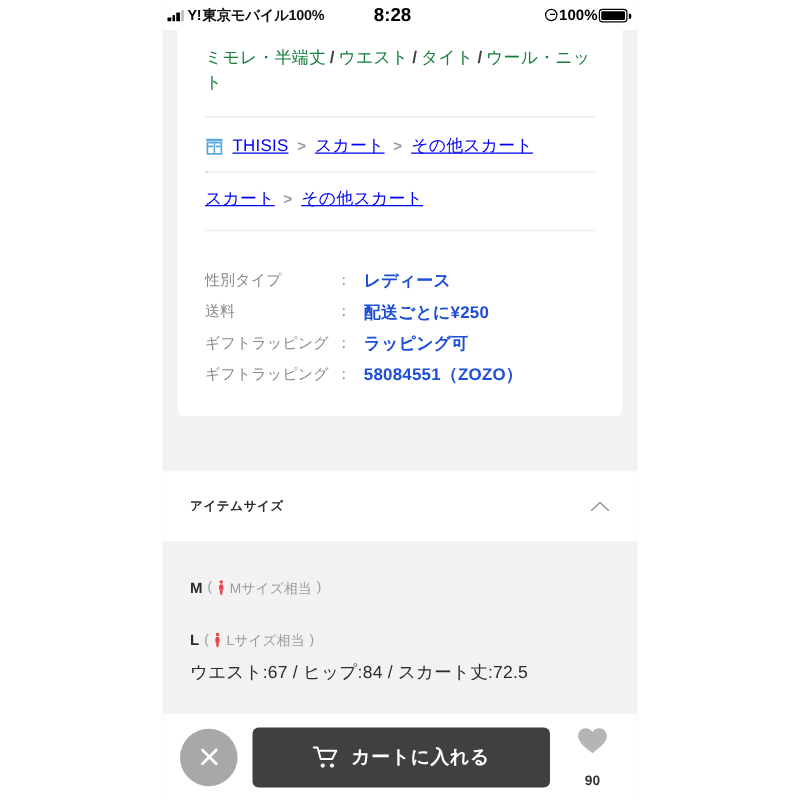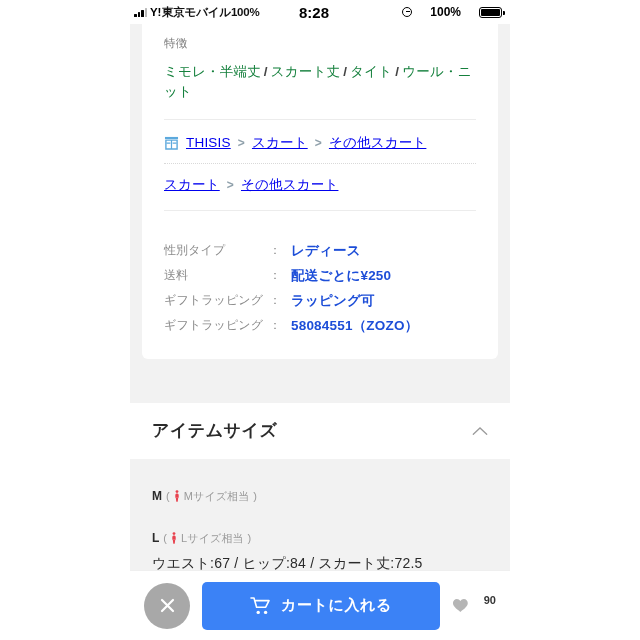--- a/index.html
+++ b/index.html
@@ -53,21 +53,21 @@
   .carrier-b {
     position: absolute; left: 12px; top: 0;
     color: #111;
   }
   .sb-time {
     position: absolute; left: 0; right: 12px; top: 0; height: 24px;
     display: flex; align-items: center; justify-content: center;
     font-size: 15px; font-weight: bold; pointer-events: none;
   }
   .sb-right {
-    margin-left: auto; display: flex; align-items: center; gap: 18px;
+    margin-left: auto; display: flex; align-items: center; gap: 1px;
     position: relative; z-index: 2; text-align: center;
   }
   .loc-ic { width: 10px; height: 10px; border: 1.4px solid #000; border-radius: 50%; position: relative; }
   .loc-ic::after { content:""; position:absolute; left:3px; top:3px; width:4px; height:1.4px; background:#000; }
   .batt-pct { font-size: 12px; font-weight: bold; }
   .batt {
     width: 23px; height: 11px; border: 1.4px solid #000; border-radius: 3px;
     position: relative; padding: 1px;
   }
   .batt::after { content:""; position:absolute; right:-3.5px; top:3px; width:2px; height:4px; background:#000; border-radius: 0 1px 1px 0; }
@@ -118,21 +118,21 @@
   .spec-v { font-size: 13.5px; color: #1d4ed8; font-weight: bold; letter-spacing: .2px; }
 
   
   .gap { height: 44px; }
   .sizebar {
     background: #ffffff;
     height: 56px;
     display: flex; align-items: center; justify-content: space-between;
     padding: 0 22px;
   }
-  .sizebar h2 { font-size: 17px; font-weight: bold; color: #2b2b2b; letter-spacing: .5px; }
+  .sizebar h2 { font-size: 10px; font-weight: bold; color: #2b2b2b; letter-spacing: .5px; }
   .chev-up { width: 16px; height: 10px; }
 
   .size-body { background: #f2f2f2; padding: 12px 0 0 0; }
   .size-card { background: #f2f2f2; padding: 18px 22px 0 22px; }
   .size-row { padding-bottom: 18px; }
   .size-head {
     font-size: 12px; color: #2b2b2b; font-weight: bold;
     display: flex; align-items: center; gap: 4px; margin-bottom: 9px;
   }
   .size-head .paren { color: #9a9a9a; font-weight: normal; font-size: 11px; letter-spacing: .1px; }
@@ -150,28 +150,28 @@
     border-top: 1px solid #efefef;
   }
   .close-btn {
     width: 46px; height: 46px; border-radius: 50%;
     background: #a8a8a8; border: none; cursor: pointer;
     display: flex; align-items: center; justify-content: center;
     flex: 0 0 auto;
   }
   .cart-btn {
     flex: 1 1 auto; height: 48px;
-    background: #3b82f6; border: none; border-radius: 5px; cursor: pointer;
+    background: #404040; border: none; border-radius: 5px; cursor: pointer;
     display: flex; align-items: center; justify-content: center; gap: 9px;
     color: #ffffff; font-size: 15px; font-weight: bold; letter-spacing: .6px;
     font-family: "Liberation Sans", "DejaVu Sans", sans-serif;
   }
   .fav {
     flex: 0 0 auto; width: 44px;
-    display: flex; align-items: flex-start; gap: 15px;
+    display: flex; flex-direction: column; align-items: center; gap: 15px;
     cursor: pointer;
   }
   .fav-count { font-size: 11px; font-weight: bold; color: #333; }
 </style>
 </head>
 <body>
 
 <div id="screen">
 
   <div class="side-pad left"></div>
@@ -198,23 +198,22 @@
         <span class="batt">
             <i></i>
           </span>
       </div>
     </div>
 
     <div class="content">
 
       <div class="card-top">
 
-        <div class="sec-label">特徴</div>
         <div class="tag-line">
-          <a href="#">ミモレ・半端丈</a><span class="sep">/</span><a href="#">スカート丈</a><span class="sep">/</span><a href="#">タイト</a><span class="sep">/</span><a href="#">ウール・ニット</a>
+          <a href="#">ミモレ・半端丈</a><span class="sep">/</span><a href="#">ウエスト</a><span class="sep">/</span><a href="#">タイト</a><span class="sep">/</span><a href="#">ウール・ニット</a>
         </div>
 
         <div class="rule-solid"></div>
 
 
         <div class="crumb">
           <svg class="shop-ic" viewBox="0 0 16 15">
             <path d="M1 1h14v2.2H1z" fill="#5ca9dd"></path>
             <path d="M2 4.4h12V14H2z" fill="none" stroke="#5ca9dd" stroke-width="1.5"></path>
             <path d="M8 4.4V14M2.6 7.6h4.2M9.2 7.6h4.2" stroke="#5ca9dd" stroke-width="1.3"></path>

